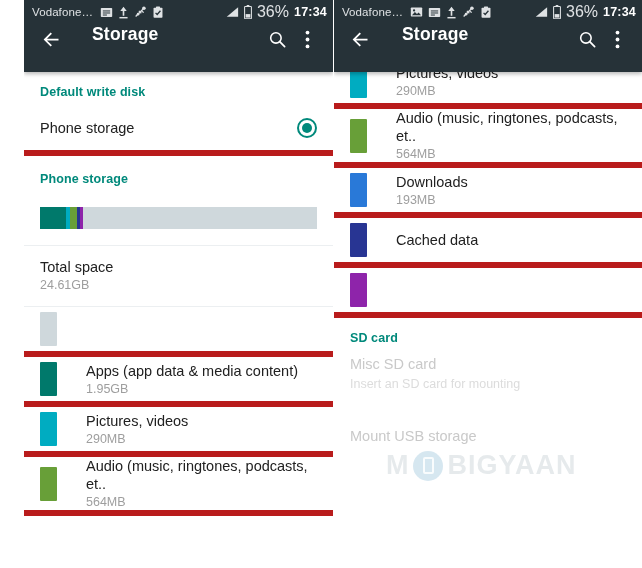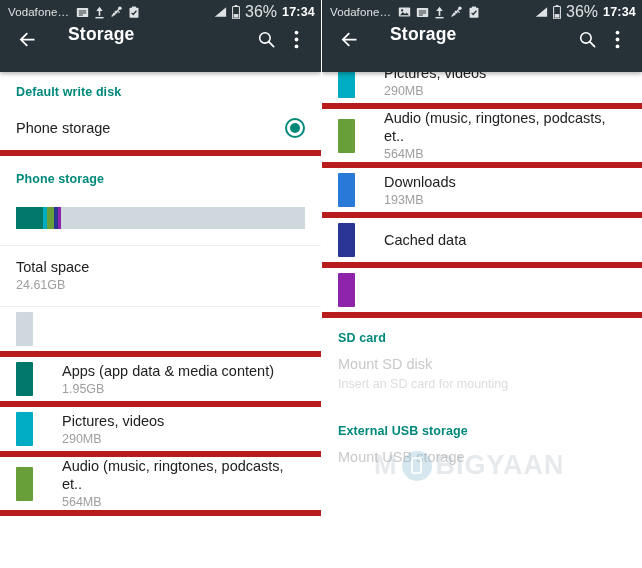--- a/index.html
+++ b/index.html
@@ -2,21 +2,21 @@
 <html><head>
 <meta charset="utf-8">
 <style>
   * { box-sizing: border-box; margin: 0; padding: 0; }
   html, body {
     width: 642px; height: 568px;
     background: #ffffff;
     font-family: "Liberation Sans", sans-serif;
     overflow: hidden;
   }
-  .screens { display: flex; width: 642px; height: 416px; }
+  .screens { display: flex; width: 642px; height: 416px; padding-left: 24px; }
   .screen { width: 321px; height: 568px; position: relative; background: #fff; overflow: hidden; }
   .screen.right { border-left: 1px solid #ffffff; }
 
   
   .statusbar {
     height: 24px; background: #263238;
     display: flex; align-items: center;
     padding: 0 6px 0 8px; color: #e8eaec;
     font-size: 11.5px; position: relative; z-index: 30;
   }
@@ -326,27 +326,26 @@
               <div class="row-title">Cached data</div>
             </div>
           </div>
           <div class="row">
             <div class="swatch" style="background: rgb(142, 36, 170);"></div>
           </div>
         </div>
 
       <div class="section-head">SD card</div>
       <div class="mount-block">
-        <div class="mount-title">Mount SD disk</div>
+        <div class="mount-title">Misc SD card</div>
         <div class="mount-sub">Insert an SD card for mounting</div>
       </div>
 
       <div style="height:26px"></div>
 
-      <div class="section-head" style="padding-top:0">External USB storage</div>
       <div class="mount-block">
         <div class="mount-title">Mount USB storage</div>
       </div>
     </div>
 
     <div class="watermark">
       <span class="wm-text">M</span>
       <span class="wm-badge">
         <span class="wm-phone"></span>
       </span>

